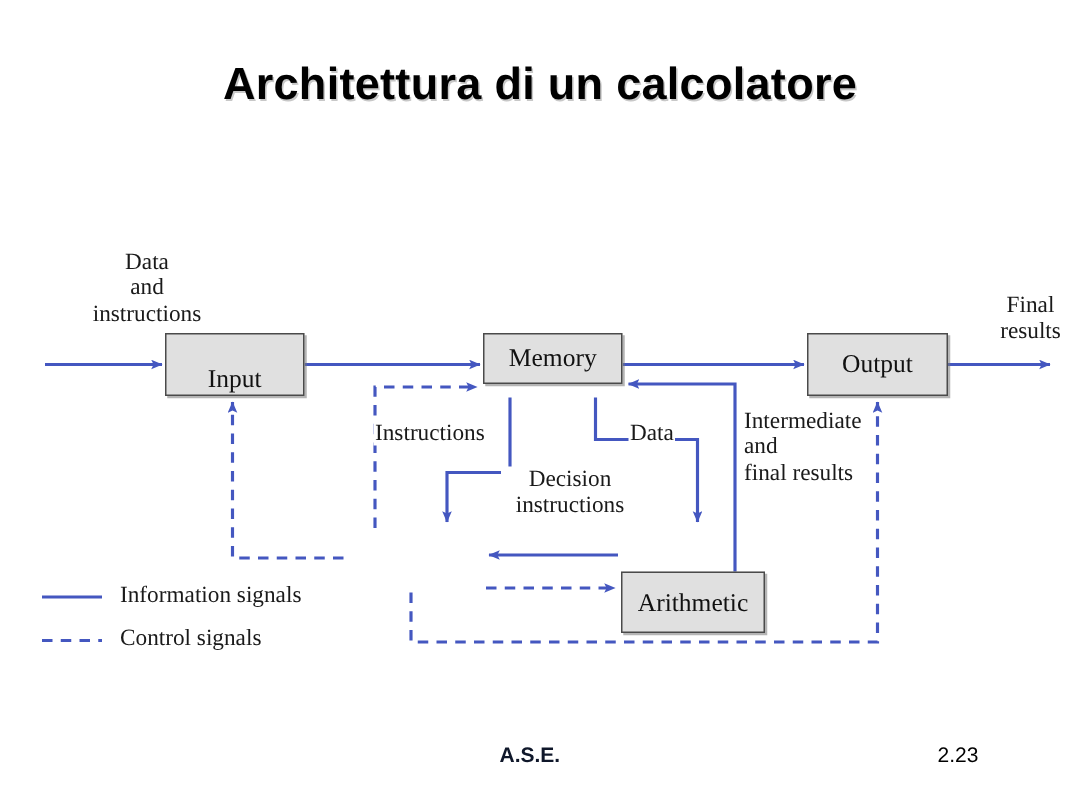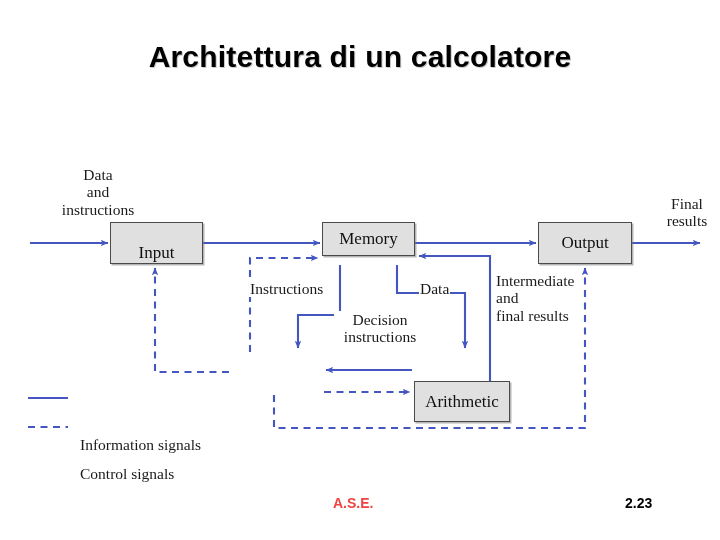--- a/index.html
+++ b/index.html
@@ -51,33 +51,32 @@
     white-space:nowrap;
     background:#ffffff;
     padding:0 1px;
   }
   .legend-text{
     position:absolute;
     font-family:"Liberation Serif", serif;
     font-size:15.5px;
     color:#1a1a1a;
     white-space:nowrap;
-    margin-top:48px;
   }
   #footer-left{
     position:absolute;
     left:333px;top:495px;
     font-family:"Liberation Sans", sans-serif;
-    font-weight:bold;font-size:14px;color:#ef4444;
+    font-weight:bold;font-size:14px;color:#0f172a;
   }
   #footer-right{
     position:absolute;
     left:625px;top:495px;
     font-family:"Liberation Sans", sans-serif;
-    font-weight:bold;font-size:14px;color:#000;
+    font-weight:normal;font-size:14px;color:#000;
   }
 </style>
 </head>
 <body>
 
 <div id="slide">
 
   <div id="title">Architettura di un calcolatore</div>
 
   <div id="diagram">

